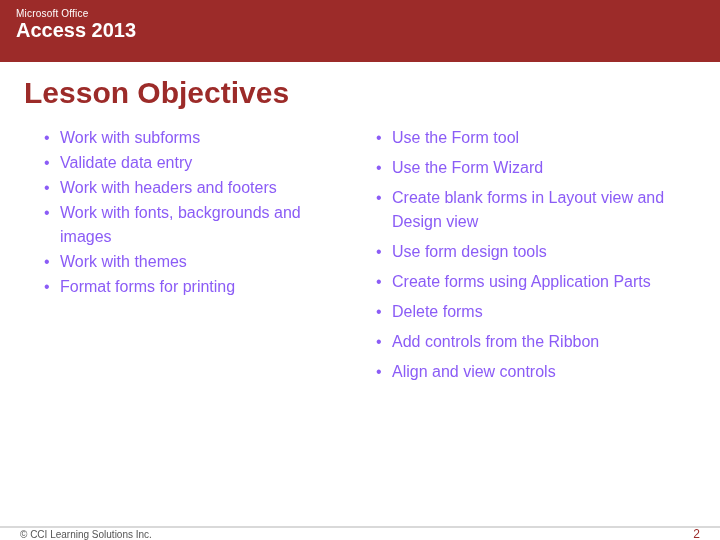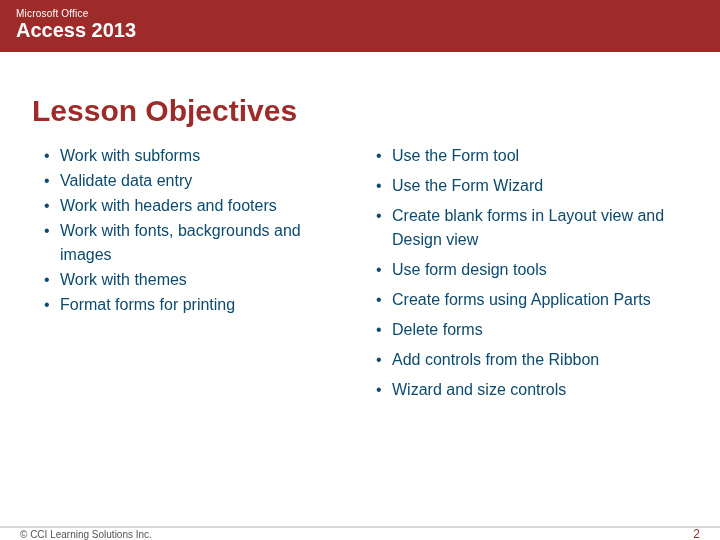--- a/index.html
+++ b/index.html
@@ -1,23 +1,23 @@
 <!DOCTYPE html>
 <html><head>
 <meta charset="utf-8">
 <style>
   * { box-sizing: border-box; margin: 0; padding: 0; }
   html, body { width: 720px; height: 540px; font-family: "Segoe UI", Tahoma, sans-serif; background: #fff; }
   .slide { width: 720px; height: 540px; display: flex; flex-direction: column; }
-  .header-bar { background: #9c2b29; color: #fff; padding: 8px 16px 10px 16px; }
+  .header-bar { background: #9c2b29; color: #fff; padding: 8px 16px 20px 16px; }
   .brand { font-size: 10px; font-weight: 400; letter-spacing: .2px; }
   .product { font-size: 20px; font-weight: 700; margin-top: 0; }
-  .title-block { padding: 14px 32px 8px 32px; margin-top: 28px; }
+  .title-block { padding: 14px 32px 8px 24px; }
   .title { color: #9c2b29; font-size: 30px; font-weight: 700; }
-  .content { flex: 1; display: flex; padding: 8px 40px 0 40px; font-size: 16px; color: #0c4a6e; gap: 24px; }
+  .content { flex: 1; display: flex; padding: 8px 40px 0 40px; font-size: 16px; color: #8b5cf6; gap: 24px; }
   .col-left { width: 50%; }
   .col-right { width: 50%; }
   ul.bullets { list-style: none; }
   ul.bullets li { position: relative; padding-left: 20px; line-height: 1.5; margin-bottom: 1px; }
   ul.bullets li::before { content: "•"; position: absolute; left: 4px; top: 0; }
   ul.bullets.wide li { margin-bottom: 6px; }
   .footer { height: 14px; border-top: 2px solid #d9d9d9; display: flex; justify-content: space-between; align-items: center; padding: 0 20px; font-size: 10px; color: #555; }
   .page-num { color: #9c2b29; font-size: 12px; }
 </style>
 </head>
@@ -47,21 +47,21 @@
     </div>
     <div class="col-right">
       <ul class="bullets wide">
         <li>Use the Form tool</li>
         <li>Use the Form Wizard</li>
         <li>Create blank forms in Layout view and Design view</li>
         <li>Use form design tools</li>
         <li>Create forms using Application Parts</li>
         <li>Delete forms</li>
         <li>Add controls from the Ribbon</li>
-        <li>Wizard and size controls</li>
+        <li>Align and view controls</li>
       </ul>
     </div>
   </div>
 
   <div class="footer">
     <span>© CCI Learning Solutions Inc.</span>
     <span class="page-num">2</span>
   </div>
 
 </div>

